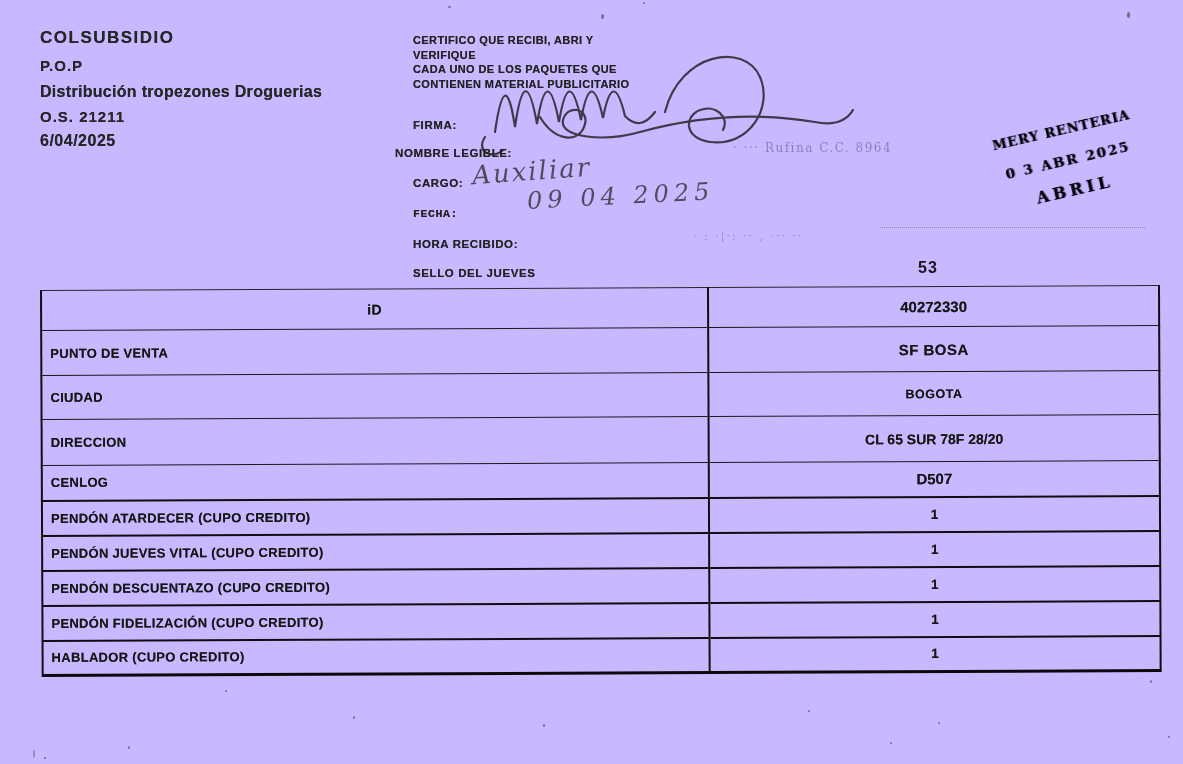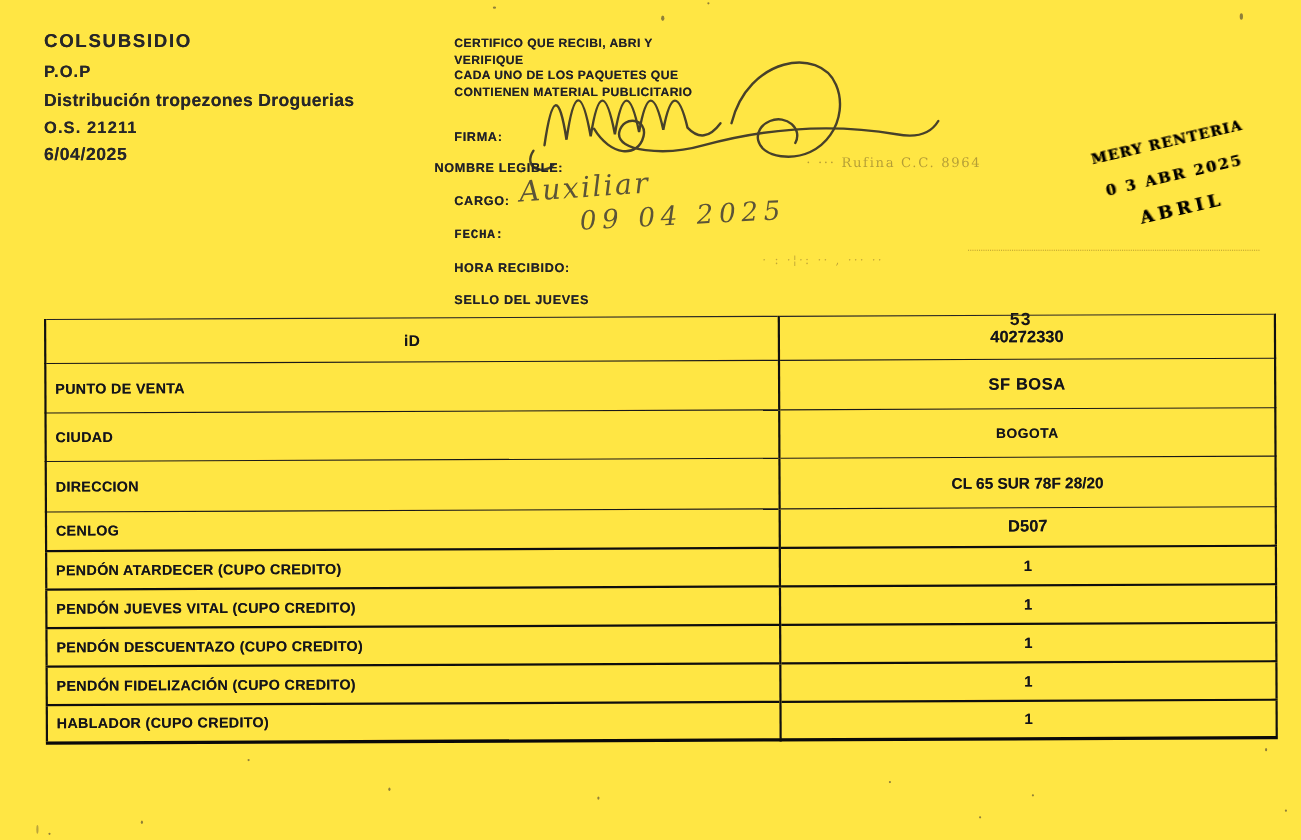--- a/index.html
+++ b/index.html
@@ -1,40 +1,40 @@
 <!DOCTYPE html>
 <html><head>
 <meta charset="utf-8">
 <style>
   html,body{margin:0;padding:0;background:#e8e8e8;}
   .page{
     position:relative;
     width:1183px;height:764px;
-    background:#fde047;
+    background:#c4b5fd;
     overflow:hidden;
     font-family:"Liberation Sans", sans-serif;
     color:#1c1c1c;
     filter:contrast(1.06);
   }
   .abs{position:absolute;}
   
   .hdr{left:40px;top:28px;width:390px;color:#2c2c2c;}
   .hdr div{font-weight:bold;text-shadow:0 0 .6px #444;}
   .hdr .l1{font-size:17px;letter-spacing:1.5px;margin-bottom:9px;}
   .hdr .l2{font-size:15px;letter-spacing:1px;margin-bottom:9px;}
   .hdr .l3{font-size:16px;letter-spacing:.3px;margin-bottom:7px;}
   .hdr .l4{font-size:15px;letter-spacing:1px;margin-bottom:7px;}
   .hdr .l5{font-size:16px;letter-spacing:.5px;}
   
   .cert{left:413px;top:33px;width:310px;font-size:11px;font-weight:bold;
         line-height:14.5px;letter-spacing:.4px;color:#272727;text-shadow:0 0 .5px #555;}
   
   .flabel{font-size:11.5px;font-weight:bold;letter-spacing:.6px;color:#272727;text-shadow:0 0 .5px #555;}
   
-  .pnum{left:918px;top:259px;font-size:16px;font-weight:bold;letter-spacing:1px;margin-top:23px;}
+  .pnum{left:918px;top:259px;font-size:16px;font-weight:bold;letter-spacing:1px;}
   
   .rtable{left:40px;top:290px;width:1120px;border-collapse:collapse;table-layout:fixed;
           transform:rotate(-0.25deg);transform-origin:left top;}
   .rtable td{border:0;padding:0 0 0 8px;vertical-align:middle;color:#1b1b1b;}
   .rtable{border:2px solid #161616;border-top:1.5px solid #2a2a2a;border-bottom:3px solid #111;}
   .cell-label{width:665px;border-right:2px solid #161616 !important;
               font-weight:bold;font-size:13px;letter-spacing:.3px;text-shadow:0 0 .5px #555;}
   .cell-value{text-align:center;font-weight:bold;padding:0 !important;text-shadow:0 0 .5px #555;}
   .rtable tr{border-top:1px solid #1f1f1f;}
   .rtable tr:nth-child(1){border-top:0;height:40px;}

